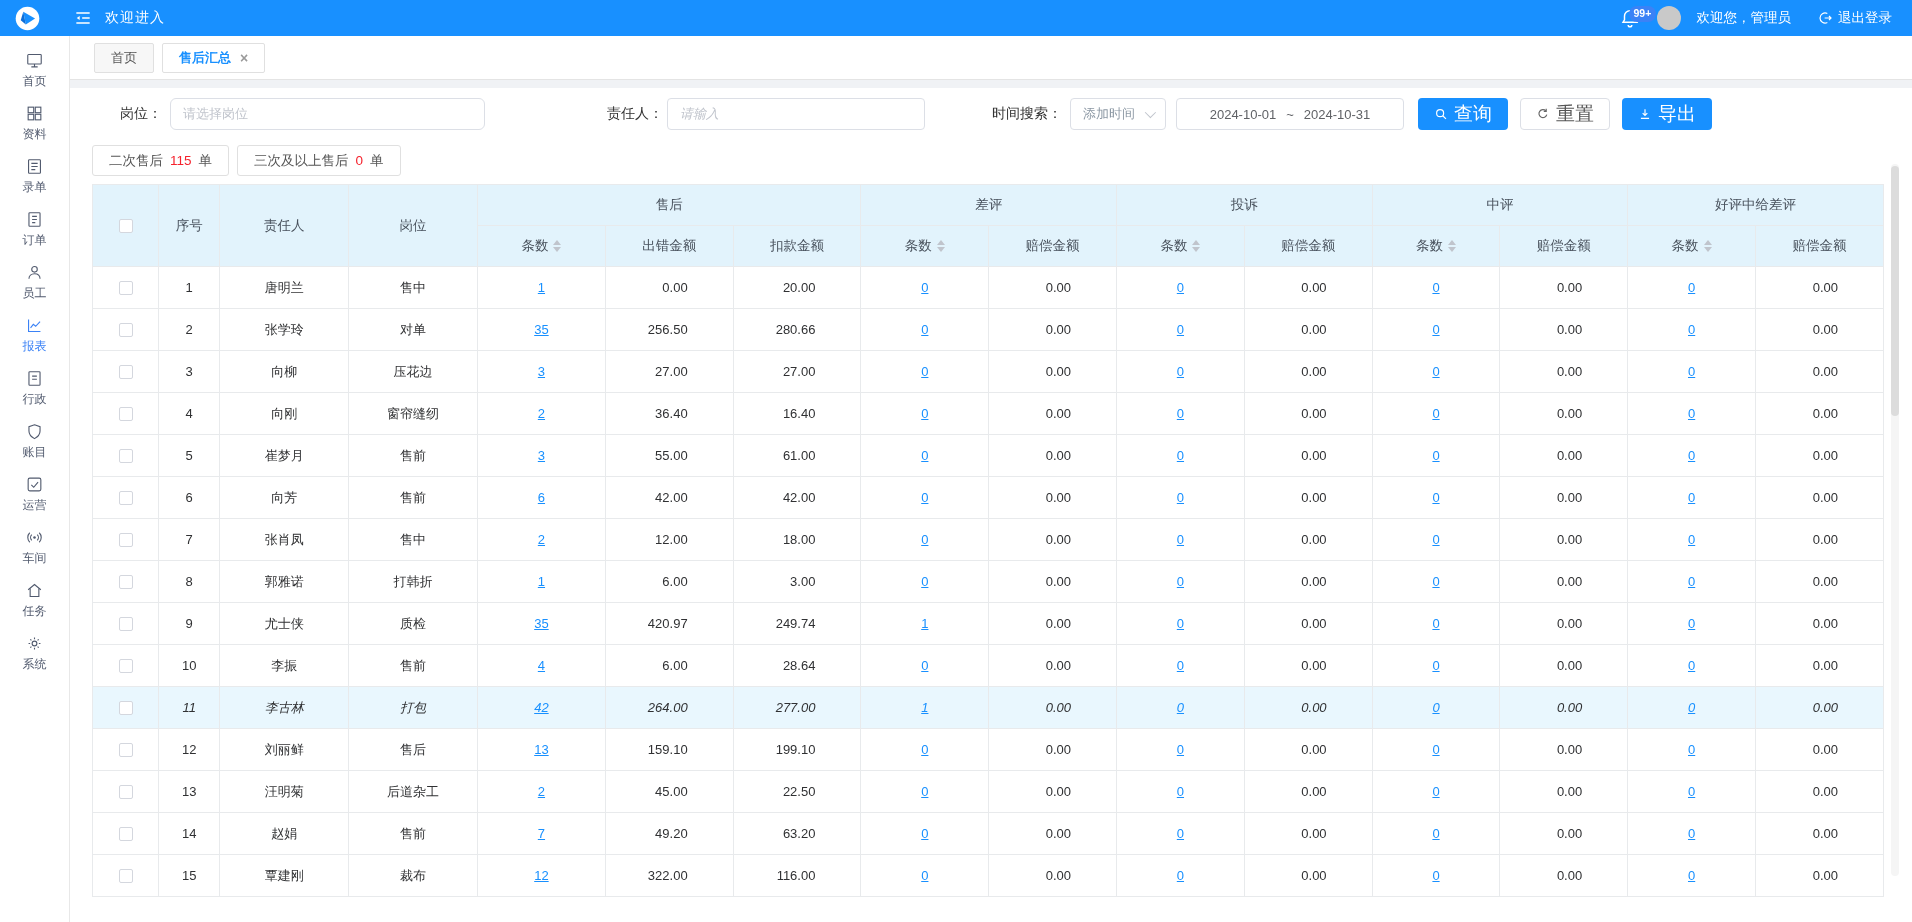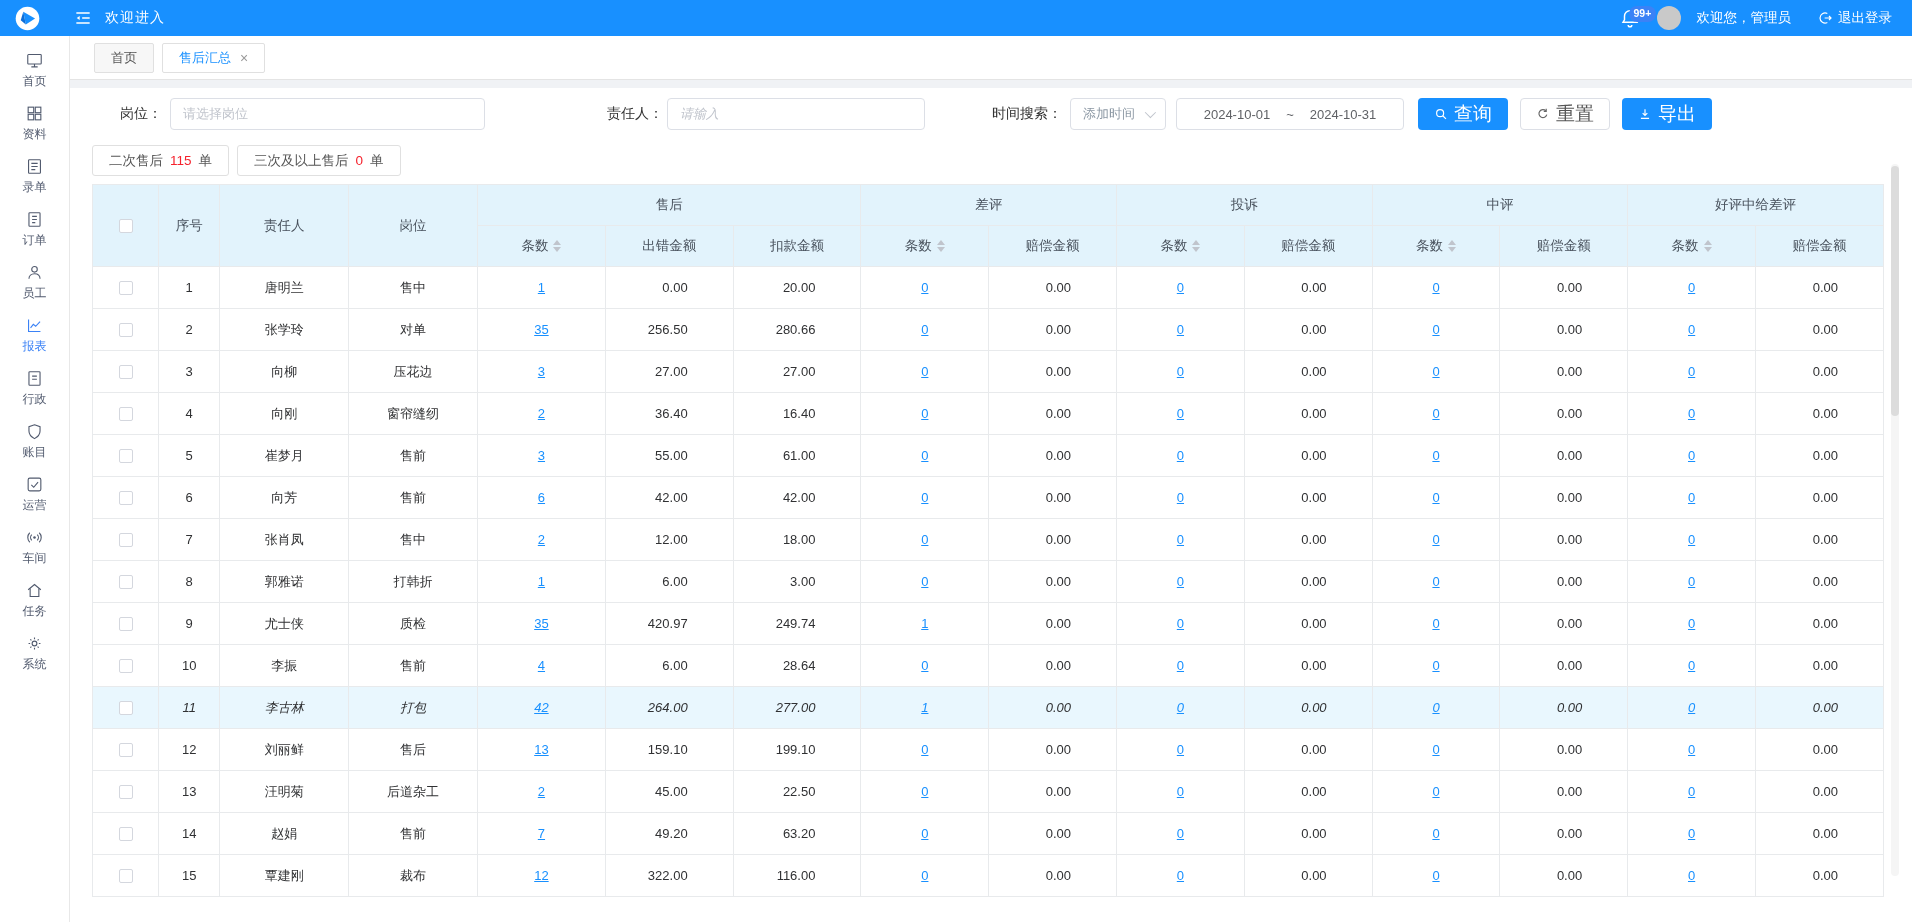--- a/index.html
+++ b/index.html
@@ -34,37 +34,37 @@
   .side-item.active { color:#3b82f6; }
 
   .main { flex:1; display:flex; flex-direction:column; background:#f0f2f5; overflow:hidden; }
 
   
   .tabstrip { height:44px; background:#fff; border-bottom:1px solid #e4e4e4;
     display:flex; align-items:center; padding-left:24px; gap:8px; }
   .page-tab { height:30px; padding:0 16px; border:1px solid #e0e0e0; border-radius:2px;
     display:inline-flex; align-items:center; gap:9px; font-size:13px; background:#f7f7f7;
     color:#555; cursor:pointer; }
-  .page-tab.active { background:#fff; color:#1890ff; }
+  .page-tab.active { background:#fff; color:#1890ff;font-weight:bold; }
   .tab-close { color:#9a9a9a; font-size:14px; line-height:1; }
 
   
   .content { flex:1; background:#fff; margin-top:8px; position:relative; overflow:hidden; }
 
   .filter-row { display:flex; align-items:center; padding:10px 0 9px 30px; }
   .f-label { font-size:14px; color:#333; white-space:nowrap;margin-left:20px; }
   .f-input { height:32px; border:1px solid #dcdfe6; border-radius:4px; background:#fff;
     display:flex; align-items:center; padding:0 12px; font-size:13px; color:#606266; }
   .placeholder { color:#c0c4cc; }
-  .w-post { width:315px; margin-left:8px; }
+  .w-post { width:315px; margin-left:8px;border-radius:6px; }
   .w-person { width:258px; margin-left:4px;font-style:italic; }
   .sel { width:96px; margin-left:8px; justify-content:space-between; color:#8c98a4; }
   .chev { width:8px; height:8px; border-right:1.5px solid #c0c4cc; border-bottom:1.5px solid #c0c4cc;
     transform:rotate(45deg) translateY(-2px); }
-  .daterange { width:228px; margin-left:10px; justify-content:center; gap:16px; color:#606266; }
+  .daterange { width:228px; margin-left:10px; justify-content:center; gap:10px; color:#606266; }
   .btn { height:32px; border-radius:4px; border:1px solid transparent; display:inline-flex;
     align-items:center; gap:6px; padding:0 15px; font-size:19px; cursor:pointer; }
   .btn svg { width:14px; height:14px; }
   .btn-primary { background:#1890ff; color:#fff; }
   .btn-plain { background:#fff; border-color:#dcdfe6; color:#555; }
   .gap-person { margin-left:122px; }
   .gap-time { margin-left:auto; }
   .btns { display:flex; gap:12px; margin-left:14px; margin-right:200px; }
 
   

